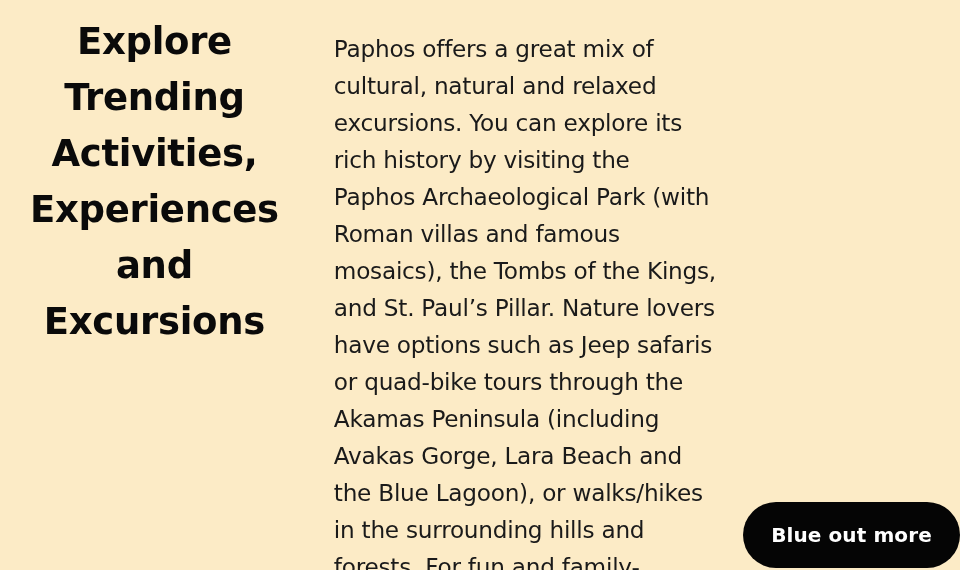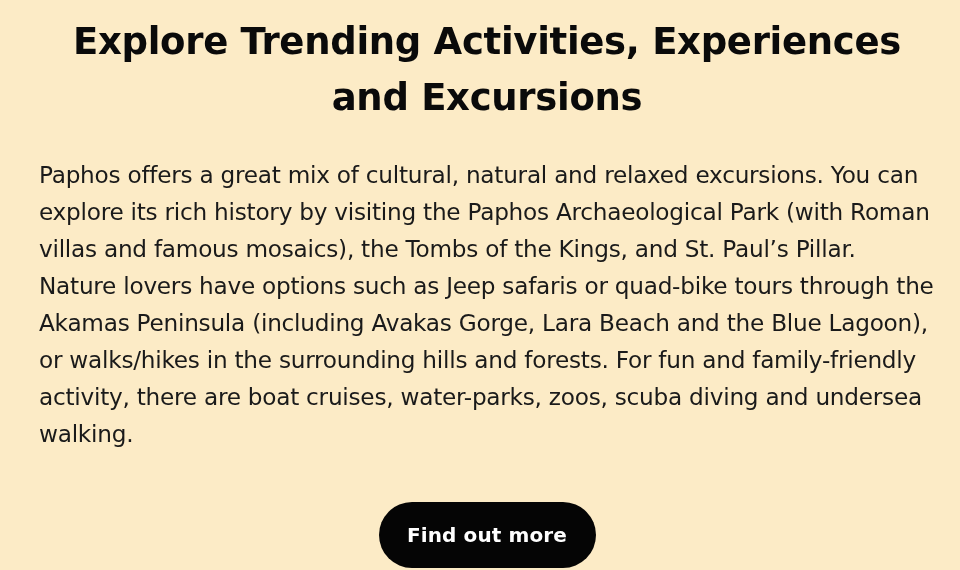--- a/index.html
+++ b/index.html
@@ -15,23 +15,21 @@
     -webkit-font-smoothing: antialiased;
   }
 
   .promo-card {
     position: relative;
     width: 960px;
     height: 570px;
     background: #fcebc6;
     box-sizing: border-box;
     display: flex;
-    flex-direction: column;
     align-items: stretch;
-    padding-left: 14px;
   }
 
   .promo-heading {
     margin: 0;
     padding: 14px 30px 0 30px;
     text-align: center;
     color: #0a0a0a;
     font-family: "DejaVu Sans", "Liberation Sans", sans-serif;
     font-size: 37px;
     font-weight: 700;
@@ -83,16 +81,16 @@
 <body>
 
 <div class="promo-card">
 
   <h1 class="promo-heading">Explore Trending Activities, Experiences
 and Excursions</h1>
 
   <p class="promo-body">Paphos offers a great mix of cultural, natural and relaxed excursions. You can explore its rich history by visiting the Paphos Archaeological Park (with Roman villas and famous mosaics), the Tombs of the Kings, and St. Paul’s Pillar.  Nature lovers have options such as Jeep safaris or quad-bike tours through the Akamas Peninsula (including Avakas Gorge, Lara Beach and the Blue Lagoon), or walks/hikes in the surrounding hills and forests. For fun and family-friendly activity, there are boat cruises, water-parks, zoos, scuba diving and undersea walking.</p>
 
   <div class="promo-cta-wrap">
-    <button class="promo-cta" type="button">Find out more</button>
+    <button class="promo-cta" type="button">Blue out more</button>
   </div>
 
 </div>
 
 </body></html>

